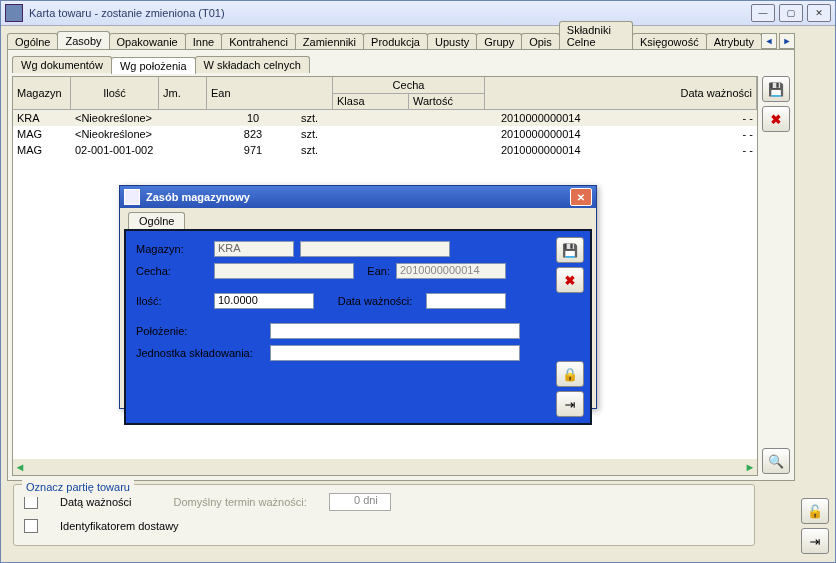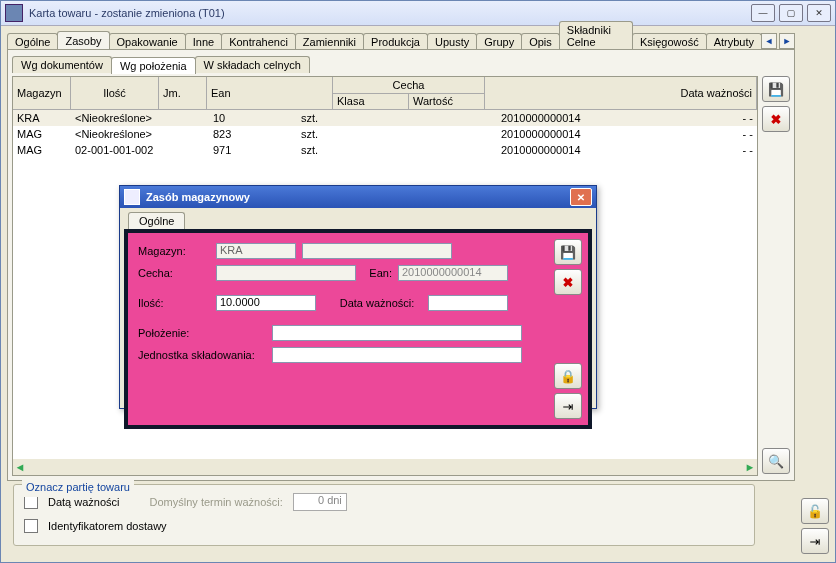--- a/index.html
+++ b/index.html
@@ -23,43 +23,43 @@
 .grid-head{display:flex;background:#ece9d8;border-bottom:1px solid #aaa;height:32px}
 .gh{border-right:1px solid #aaa;padding:10px 4px;box-sizing:border-box;display:flex;flex-direction:column;justify-content:center;}
 .gh .top{border-bottom:1px solid #aaa;text-align:center;height:15px;line-height:15px}
 .gh .subrow{display:flex;height:15px}
 .gh .subrow span{flex:1;border-right:1px solid #aaa;text-align:left;padding-left:4px;line-height:15px}
 .gh .subrow span:last-child{border-right:none}
 .grid-body{font-size:11px}
 .grow{display:flex;height:16px;align-items:center}
 .grow.sel{background:#f2efe3}
 .gc{padding:0 4px;box-sizing:border-box;overflow:hidden;white-space:nowrap}
-.w-mag{width:58px}.w-pol{width:138px}.w-il{width:88px;text-align:left}.w-jm{width:48px}.w-c1{width:64px}.w-c2{width:88px}.w-ean{width:126px}.w-dw{flex:1;text-align:right}
+.w-mag{width:58px}.w-pol{width:138px}.w-il{width:88px;text-align:center}.w-jm{width:48px}.w-c1{width:64px}.w-c2{width:88px}.w-ean{width:126px}.w-dw{flex:1;text-align:right}
 .hscroll{position:absolute;left:4px;right:36px;bottom:4px;height:16px;background:#ece9d8;border:1px solid #9a9a8a;border-top:none;display:flex;align-items:center;justify-content:space-between}
 .hscroll span{width:14px;text-align:center;color:#3a5}
 .side-btns{position:absolute;top:26px;right:4px;width:28px;display:flex;flex-direction:column;gap:4px}
 .side-btns2{position:absolute;bottom:6px;right:4px;width:28px;display:flex;flex-direction:column;gap:4px;align-items:center}
 .sq-btn{width:26px;height:24px;border:1px solid #888;background:linear-gradient(#fefefe,#e3e1d3);border-radius:3px;display:flex;align-items:center;justify-content:center;font-size:13px;cursor:pointer}
 .red{color:#c00;font-weight:bold}
 .blue{color:#1546a0}
 .groupbox{position:absolute;left:6px;right:40px;bottom:10px;height:60px;border:1px solid #b6b49e;border-radius:3px;background:#f4f3ec}
 .groupbox .legend{position:absolute;top:-8px;left:8px;background:#f4f3ec;padding:4px 4px;color:#1546a0}
-.groupbox .row{display:flex;align-items:center;gap:10px;margin:8px 0 0 10px}
+.groupbox .row{display:flex;align-items:center;gap:22px;margin:8px 0 0 10px}
 .chk{width:12px;height:12px;border:1px solid #777;background:#fff}
 .mutelabel{color:#9a9a8a}
-.num-input{width:48px;height:16px;border:1px solid #aaa;background:#fff;text-align:right;padding-right:4px;color:#888}
+.num-input{width:48px;height:16px;border:1px solid #aaa;background:#fff;text-align:right;padding-right:12px;color:#888}
 
 .dialog{position:absolute;left:118px;top:184px;width:476px;height:222px;border:1px solid #1a3b8a;background:#ece9d8;box-shadow:2px 2px 6px rgba(0,0,0,.3);z-index:50}
 .dlg-title{height:22px;background:linear-gradient(#4a79d8,#2a53b5);display:flex;align-items:center;padding:0 4px;color:#fff}
 .dlg-title .icon{width:14px;height:14px;background:#eef;border:1px solid #fff;margin-right:6px}
 .dlg-title .t{flex:1;font-weight:bold}
 .dlg-close{width:20px;height:16px;background:#e07050;border:1px solid #fff;border-radius:2px;color:#fff;display:flex;align-items:center;justify-content:center;font-weight:bold;font-size:10px}
 .dlg-body{position:absolute;top:26px;left:4px;right:4px;bottom:4px}
 .dlg-tab{display:inline-block;padding:2px 10px;border:1px solid #9a9a8a;border-bottom:none;background:#f4f3ec;border-radius:3px 3px 0 0;margin-left:4px}
-.dlg-panel{border:4px solid #0f172a;background:#ec4899;height:172px;position:relative;padding:10px 42px 10px 10px}
+.dlg-panel{border:2px solid #0f172a;background:#1d4ed8;height:172px;position:relative;padding:10px 42px 10px 10px}
 .frow{display:flex;align-items:center;margin-bottom:6px;gap:6px}
 .flabel{width:72px}
 .flabel2{width:128px}
 .tinput{height:16px;border:1px solid #8896b0;background:#fff;padding:0 3px;box-sizing:border-box}
 .tinput.ro{background:#f4f3ec;color:#666}
 .dlg-side{position:absolute;top:6px;right:6px;display:flex;flex-direction:column;gap:4px}
 .dlg-side2{position:absolute;bottom:6px;right:6px;display:flex;flex-direction:column;gap:4px}
 .outer-side-bottom{position:absolute;bottom:8px;right:6px;width:28px;display:flex;flex-direction:column;gap:4px}
 </style>
 </head>

